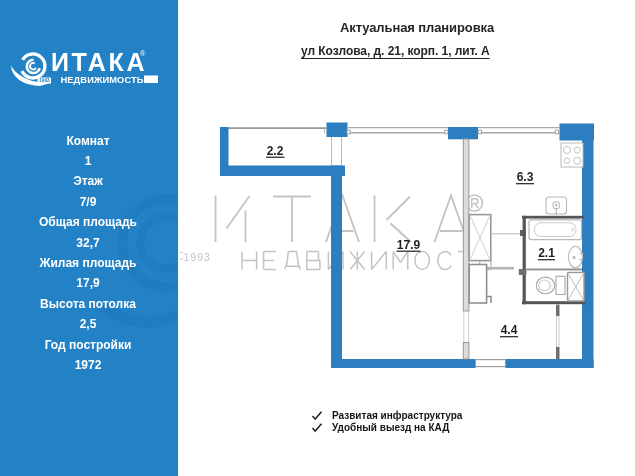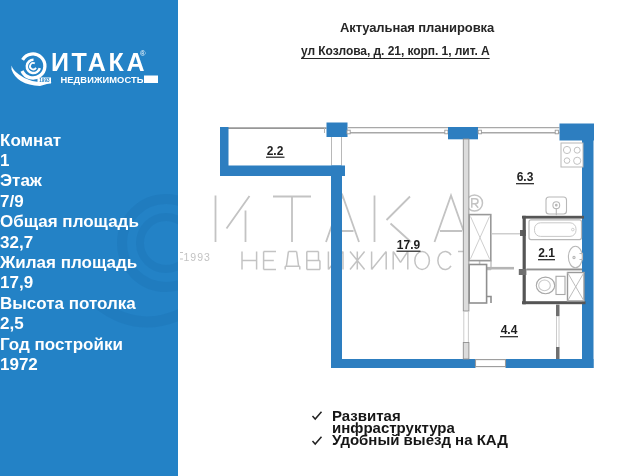--- a/index.html
+++ b/index.html
@@ -33,22 +33,22 @@
 
   <text x="51" y="33.3" font-size="25" font-weight="bold" fill="#ffffff" letter-spacing="2.6">ИТАКА</text>
 
   <text x="140" y="18" font-size="7.5" fill="#ffffff">®</text>
 
   <text x="60.5" y="45.4" font-size="9.3" font-weight="bold" fill="#ffffff" letter-spacing="0.1">НЕДВИЖИМОСТЬ</text>
 
   <rect x="144" y="37.5" width="14" height="7.5" fill="#ffffff"></rect>
 </svg>
 
-<div class="abs" style="left:0;top:130.5px;width:176px;text-align:left;color:#ffffff;
-     font-size:17px;font-weight:bold;line-height:20.4px;">
+<div class="abs" style="left:0;top:130.5px;width:176px;text-align:center;color:#ffffff;
+     font-size:12px;font-weight:bold;line-height:20.4px;">
 Комнат<br>1<br>Этаж<br>7/9<br>Общая площадь<br>32,7<br>Жилая площадь<br>17,9<br>Высота потолка<br>2,5<br>Год постройки<br>1972
 </div>
 
 <div class="abs" style="left:340px;top:20px;width:142px;text-align:center;color:#262626;
      font-size:13px;font-weight:bold;white-space:nowrap;letter-spacing:-0.1px;">Актуальная планировка</div>
 
 <div class="abs" style="left:301px;top:44px;width:186px;text-align:left;color:#262626;
      font-size:12px;font-weight:bold;white-space:nowrap;text-decoration:underline;letter-spacing:-0.05px;
      text-underline-offset:3px;">ул Козлова, д. 21, корп. 1, лит. А</div>
 
@@ -212,21 +212,21 @@
     <text x="546.5" y="257" text-anchor="middle">2.1</text>
     <path d="M538,259.7H555" stroke="#1f1f1f" stroke-width="1.2" fill="none"></path>
   </g>
 
   <g font-family="Liberation Sans, sans-serif" font-size="12" font-weight="bold" fill="#1f1f1f">
     <text x="509" y="334" text-anchor="middle">4.4</text>
     <path d="M500,336.7H518" stroke="#1f1f1f" stroke-width="1.2" fill="none"></path>
   </g>
 </svg>
 
-<div class="abs" style="left:311px;top:409.5px;width:216px;font-size:15px;font-weight:bold;
+<div class="abs" style="left:311px;top:409.5px;width:216px;font-size:10px;font-weight:bold;
      color:#161616;line-height:12.4px;">
 
   <div style="position:relative;padding-left:21px;"><svg width="12" height="10" viewBox="0 0 12 10" style="position:absolute;left:0;top:1.5px;">
           <path d="M1.5,5 L4.2,8 L10.5,0.8" fill="none" stroke="#222" stroke-width="1.5"></path>
         </svg>Развитая инфраструктура</div>
 
 
   <div style="position:relative;padding-left:21px;"><svg width="12" height="10" viewBox="0 0 12 10" style="position:absolute;left:0;top:1.5px;">
           <path d="M1.5,5 L4.2,8 L10.5,0.8" fill="none" stroke="#222" stroke-width="1.5"></path>
         </svg>Удобный выезд на КАД</div>

